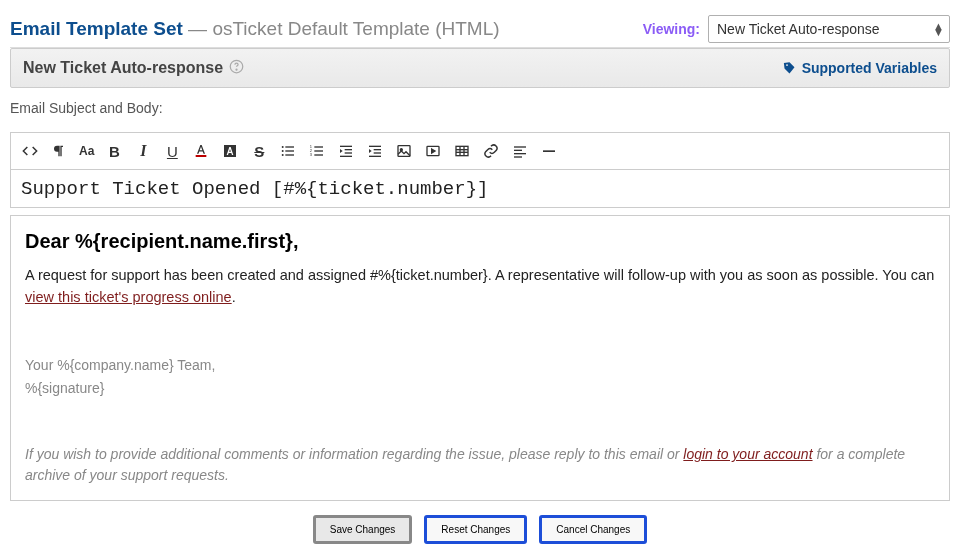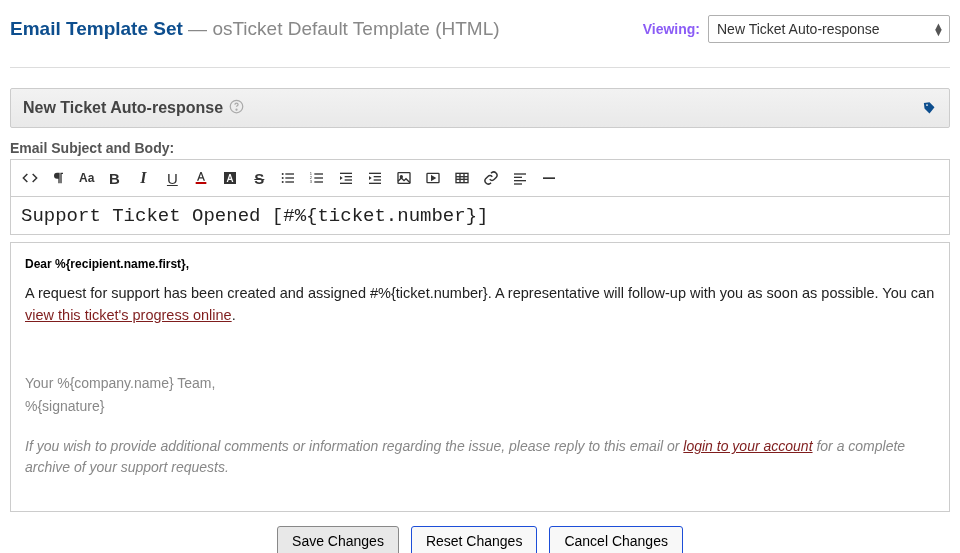--- a/index.html
+++ b/index.html
@@ -13,23 +13,23 @@
       color: #333;
       background: #fff;
       width: 960px;
       height: 553px;
       padding: 10px;
     }
     .header {
       display: flex;
       justify-content: space-between;
       align-items: center;
-      padding: 5px 0 24px 0;
+      padding: 5px 0 4px 0;
       border-bottom: 1px solid #ddd;
-      margin-bottom: 20px;
+      margin-bottom: 0;
     }
     .header-left {
       font-size: 19px;
       font-weight: 600;
     }
     .header-title {
       color: #0d4e8e;
     }
     .header-subtitle {
       color: #888;
@@ -101,24 +101,24 @@
       color: #0d4e8e;
       font-weight: 700;
       font-size: 14px;
       cursor: pointer;
     }
     .supported-vars svg {
       fill: #0d4e8e;
     }
     .subject-body-label {
       color: #555;
-      font-weight: 700;
+      font-weight: 400;
       font-size: 14px;
       margin-top: 12px;
-      margin-bottom: 3px;
+      margin-bottom: 16px;
     }
     .toolbar {
       border: 1px solid #ccc;
       border-bottom: none;
       background: #fff;
       padding: 9px 10px;
       display: flex;
       align-items: center;
       gap: 11px;
     }
@@ -145,21 +145,21 @@
       font-family: Liberation Mono, monospace;
       font-weight: 400;
     }
     .editor {
       border: 1px solid #ccc;
       padding: 14px;
       margin-top: 7px;
       min-height: 270px;
     }
     .editor h3 {
-      font-size: 12px;
+      font-size: 20px;
       font-weight: 700;
       color: #000;
       margin-bottom: 12px;
     }
     .editor p {
       font-size: 14.5px;
       color: #222;
       line-height: 1.5;
     }
     .editor a {
@@ -167,35 +167,35 @@
       text-decoration: underline;
     }
     .editor .sig-block {
       color: #888;
       margin-top: 45px;
       line-height: 1.7;
     }
     .editor .footer-block {
       color: #888;
       font-style: italic;
-      margin-top: 17px;
+      margin-top: 43px;
       line-height: 1.5;
       font-size: 14px;
     }
     .button-row {
       display: flex;
       justify-content: center;
       gap: 12px;
       margin-top: 14px;
     }
     .btn {
-      border: 1px solid #1d4ed8;
+      border: 3px solid #1d4ed8;
       background: #f8f8f8;
       padding: 6px 14px;
-      font-size: 14px;
+      font-size: 10px;
       cursor: pointer;
       border-radius: 3px;
       font-family: inherit;
     }
     .btn-primary {
       background: #e8e8e8;
       border-color: #888;
     }
   </style>
 </head>
@@ -230,20 +230,21 @@
           <circle cx="12" cy="12" r="10"></circle>
           <path d="M9.5 9a2.5 2.5 0 0 1 5 0c0 1.5-2.5 2-2.5 3.5"></path>
           <circle cx="12" cy="17" r="0.8" fill="#aaa"></circle>
         </svg>
     </span>
   </div>
   <div class="supported-vars">
     <svg width="15" height="15" viewBox="0 0 24 24">
         <path d="M20 10l-8-8L3 3l1 9 8 8 8-10zM8 8a1.5 1.5 0 1 1 0-3 1.5 1.5 0 0 1 0 3z"></path>
       </svg>
+    <span>Supported Variables</span>
   </div>
 </div>
 
 <div class="subject-body-label">Email Subject and Body:</div>
 
 <div class="toolbar">
   <span class="tool-btn">
       <svg viewBox="0 0 24 24" fill="none" stroke="currentColor" stroke-width="2.2">
         <path d="M8 6l-6 6 6 6M16 6l6 6-6 6"></path>
       </svg>

